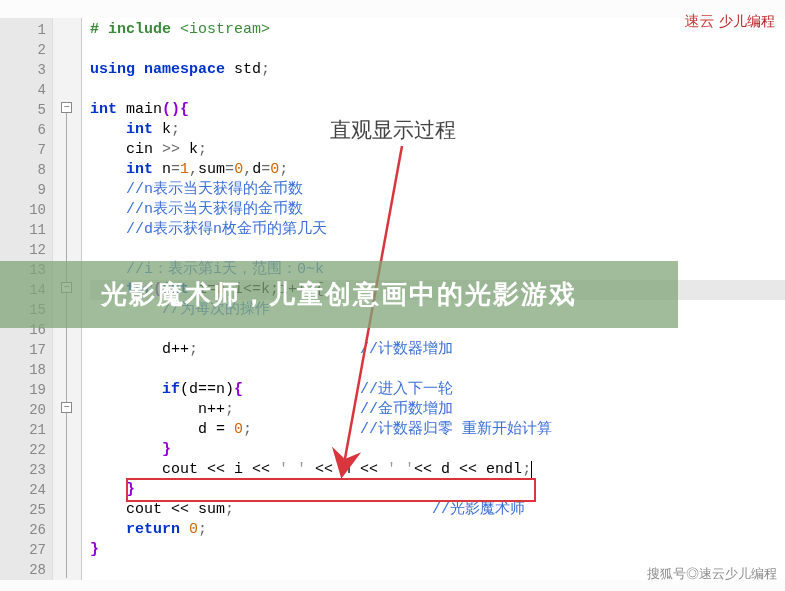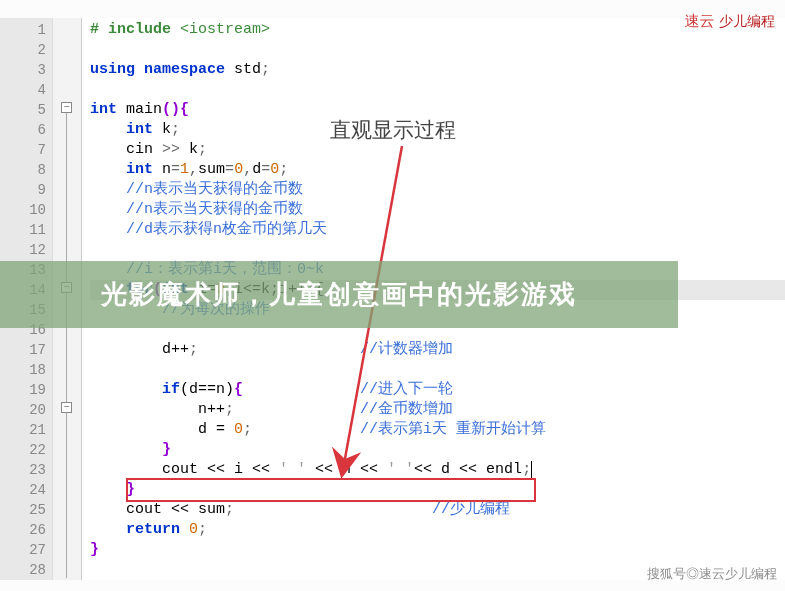--- a/index.html
+++ b/index.html
@@ -171,25 +171,25 @@
     <div class="codeline">    <span class="comment">//d表示获得n枚金币的第几天</span></div>
     <div class="codeline">&nbsp;</div>
     <div class="codeline">    <span class="comment">//i：表示第i天，范围：0~k</span></div>
     <div class="codeline hl">    <span class="kw-blue">for</span><span class="brace">(</span><span class="kw-blue">int</span><span> i=</span><span class="num">0</span><span>;i&lt;=k;i++){</span></div>
     <div class="codeline">        <span class="comment">//为每次的操作</span></div>
     <div class="codeline">&nbsp;</div>
     <div class="codeline">        <span>d++</span><span class="op">;</span>                  <span class="comment">//计数器增加</span></div>
     <div class="codeline">&nbsp;</div>
     <div class="codeline">        <span class="kw-blue">if</span><span>(d==n)</span><span class="brace">{</span>             <span class="comment">//进入下一轮</span></div>
     <div class="codeline">            <span>n++</span><span class="op">;</span>              <span class="comment">//金币数增加</span></div>
-    <div class="codeline">            <span>d = </span><span class="num">0</span><span class="op">;</span>            <span class="comment">//表示第i天 重新开始计算</span></div>
+    <div class="codeline">            <span>d = </span><span class="num">0</span><span class="op">;</span>            <span class="comment">//计数器归零 重新开始计算</span></div>
     <div class="codeline">        <span class="brace">}</span></div>
     <div class="codeline">        <span>cout &lt;&lt; i &lt;&lt; </span><span class="str">' '</span><span> &lt;&lt; n &lt;&lt; </span><span class="str">' '</span><span>&lt;&lt; d &lt;&lt; endl</span><span class="op cursor">;</span></div>
     <div class="codeline">    <span class="brace">}</span></div>
-    <div class="codeline">    <span>cout &lt;&lt; sum</span><span class="op">;</span>                      <span class="comment">//少儿编程</span></div>
+    <div class="codeline">    <span>cout &lt;&lt; sum</span><span class="op">;</span>                      <span class="comment">//光影魔术师</span></div>
     <div class="codeline">    <span class="kw-blue">return</span><span> </span><span class="num">0</span><span class="op">;</span></div>
     <div class="codeline"><span class="brace">}</span></div>
   </div>
 </div>
 
 <div class="hlbox" style="left:126px;top:478px;width:410px;height:24px;"></div>
 
 <div class="annotation" style="left:330px;top:116px;">直观显示过程</div>
 
 <svg class="arrow" style="left:330px;top:142px;width:80px;height:336px;" viewBox="0 0 80 336">

